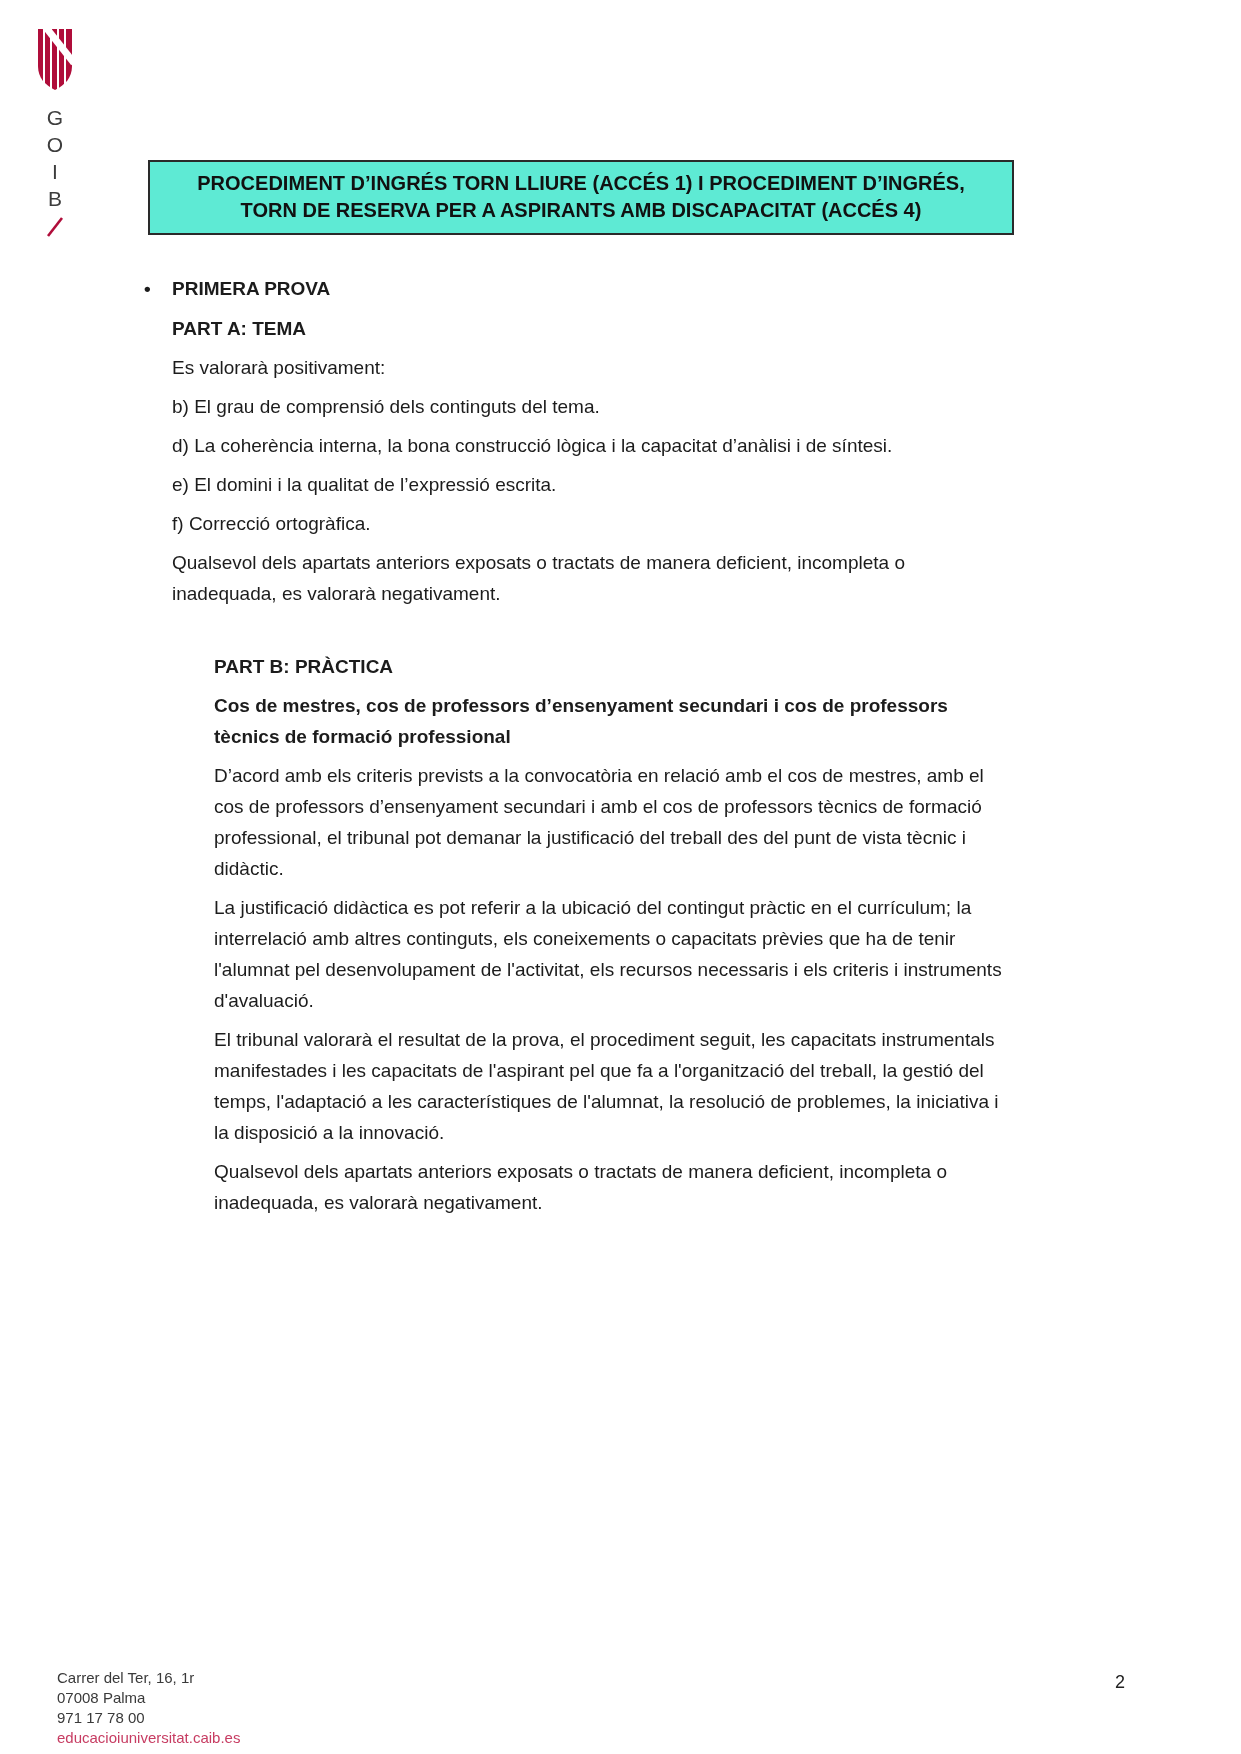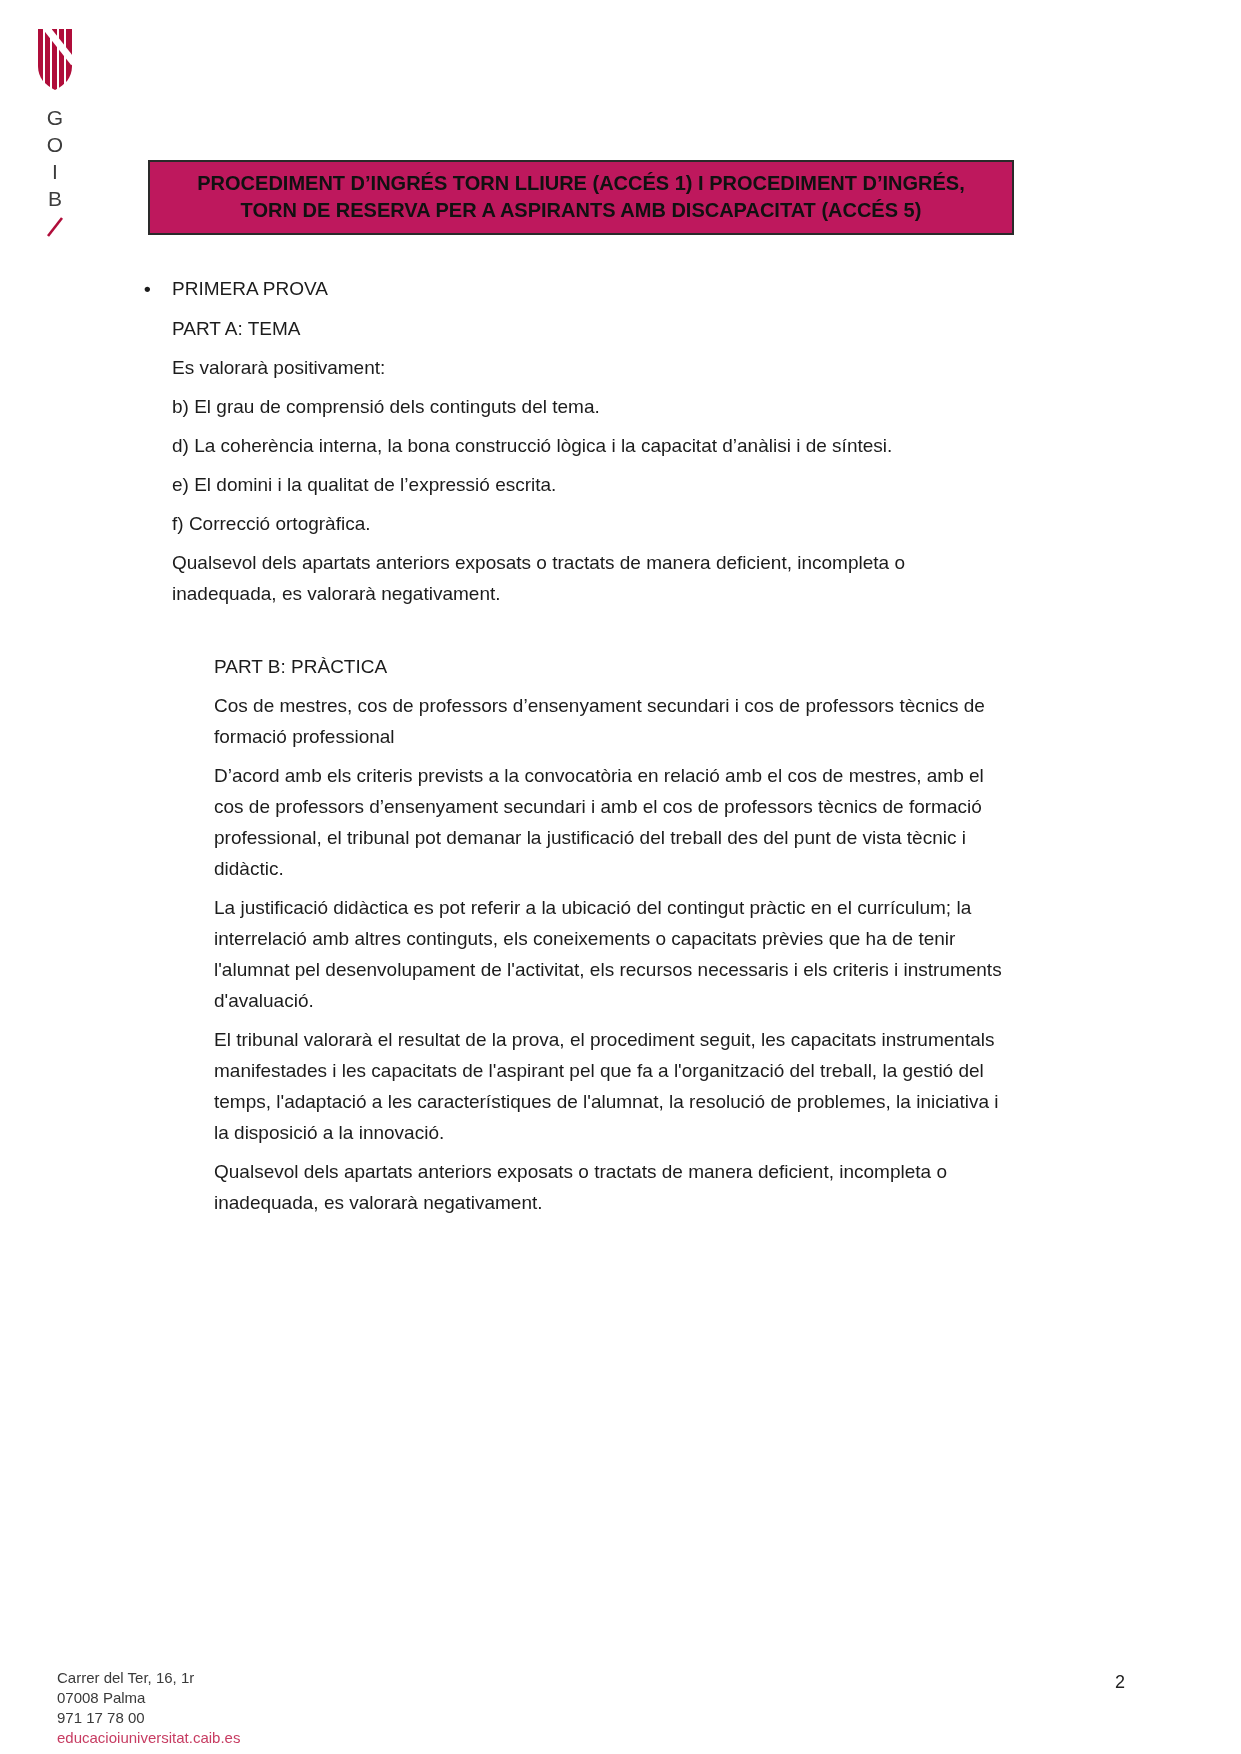--- a/index.html
+++ b/index.html
@@ -42,21 +42,21 @@
   .logo-slash { margin-top: 4px; display: block; }
   .logo-slash line { stroke: var(--brand-color); }
 
   
   .title-box {
     position: absolute;
     left: 148px;
     top: 160px;
     width: 866px;
     border: 2px solid #2a2a2a;
-    background: #be185d;
+    background: #5eead4;
     text-align: center;
     padding: 8px 6px 9px 6px;
   }
   .title-line {
     font-weight: 700;
     font-size: 20px;
     line-height: 27px;
     white-space: nowrap;
     color: #111111;
   }
@@ -65,21 +65,21 @@
   .content {
     position: absolute;
     left: 172px;
     top: 273px;
     width: 841px;
     font-size: 19px;
     line-height: 31px;
     color: var(--text-color);
   }
   .para { margin-bottom: 8px; }
-  .bold { font-weight: 400; }
+  .bold { font-weight: 700; }
   .bullet-row { display: flex; margin-left: -28px; margin-bottom: 9px; }
   .bullet-marker { width: 28px; font-weight: 700; }
   .part-a-heading { }
   .part-b { margin-top: 42px; margin-left: 42px; }
 
   
   .footer {
     position: absolute;
     left: 57px;
     top: 1668px;
@@ -128,21 +128,21 @@
     <span>I</span>
     <span>B</span>
   </div>
   <svg class="logo-slash" width="20" height="22" viewBox="0 0 20 22" aria-hidden="true">
     <line x1="3" y1="20" x2="17" y2="2" stroke-width="2.6"></line>
   </svg>
 </div>
 
 <div class="title-box">
   <div class="title-line">PROCEDIMENT D’INGRÉS TORN LLIURE (ACCÉS 1) I PROCEDIMENT D’INGRÉS,</div>
-  <div class="title-line">TORN DE RESERVA PER A ASPIRANTS AMB DISCAPACITAT (ACCÉS 5)</div>
+  <div class="title-line">TORN DE RESERVA PER A ASPIRANTS AMB DISCAPACITAT (ACCÉS 4)</div>
 </div>
 
 <div class="content">
 
   <div class="bullet-row">
     <span class="bullet-marker">•</span>
     <span class="bold">PRIMERA PROVA</span>
   </div>
 
   <div class="para bold part-a-heading">PART A: TEMA</div>

